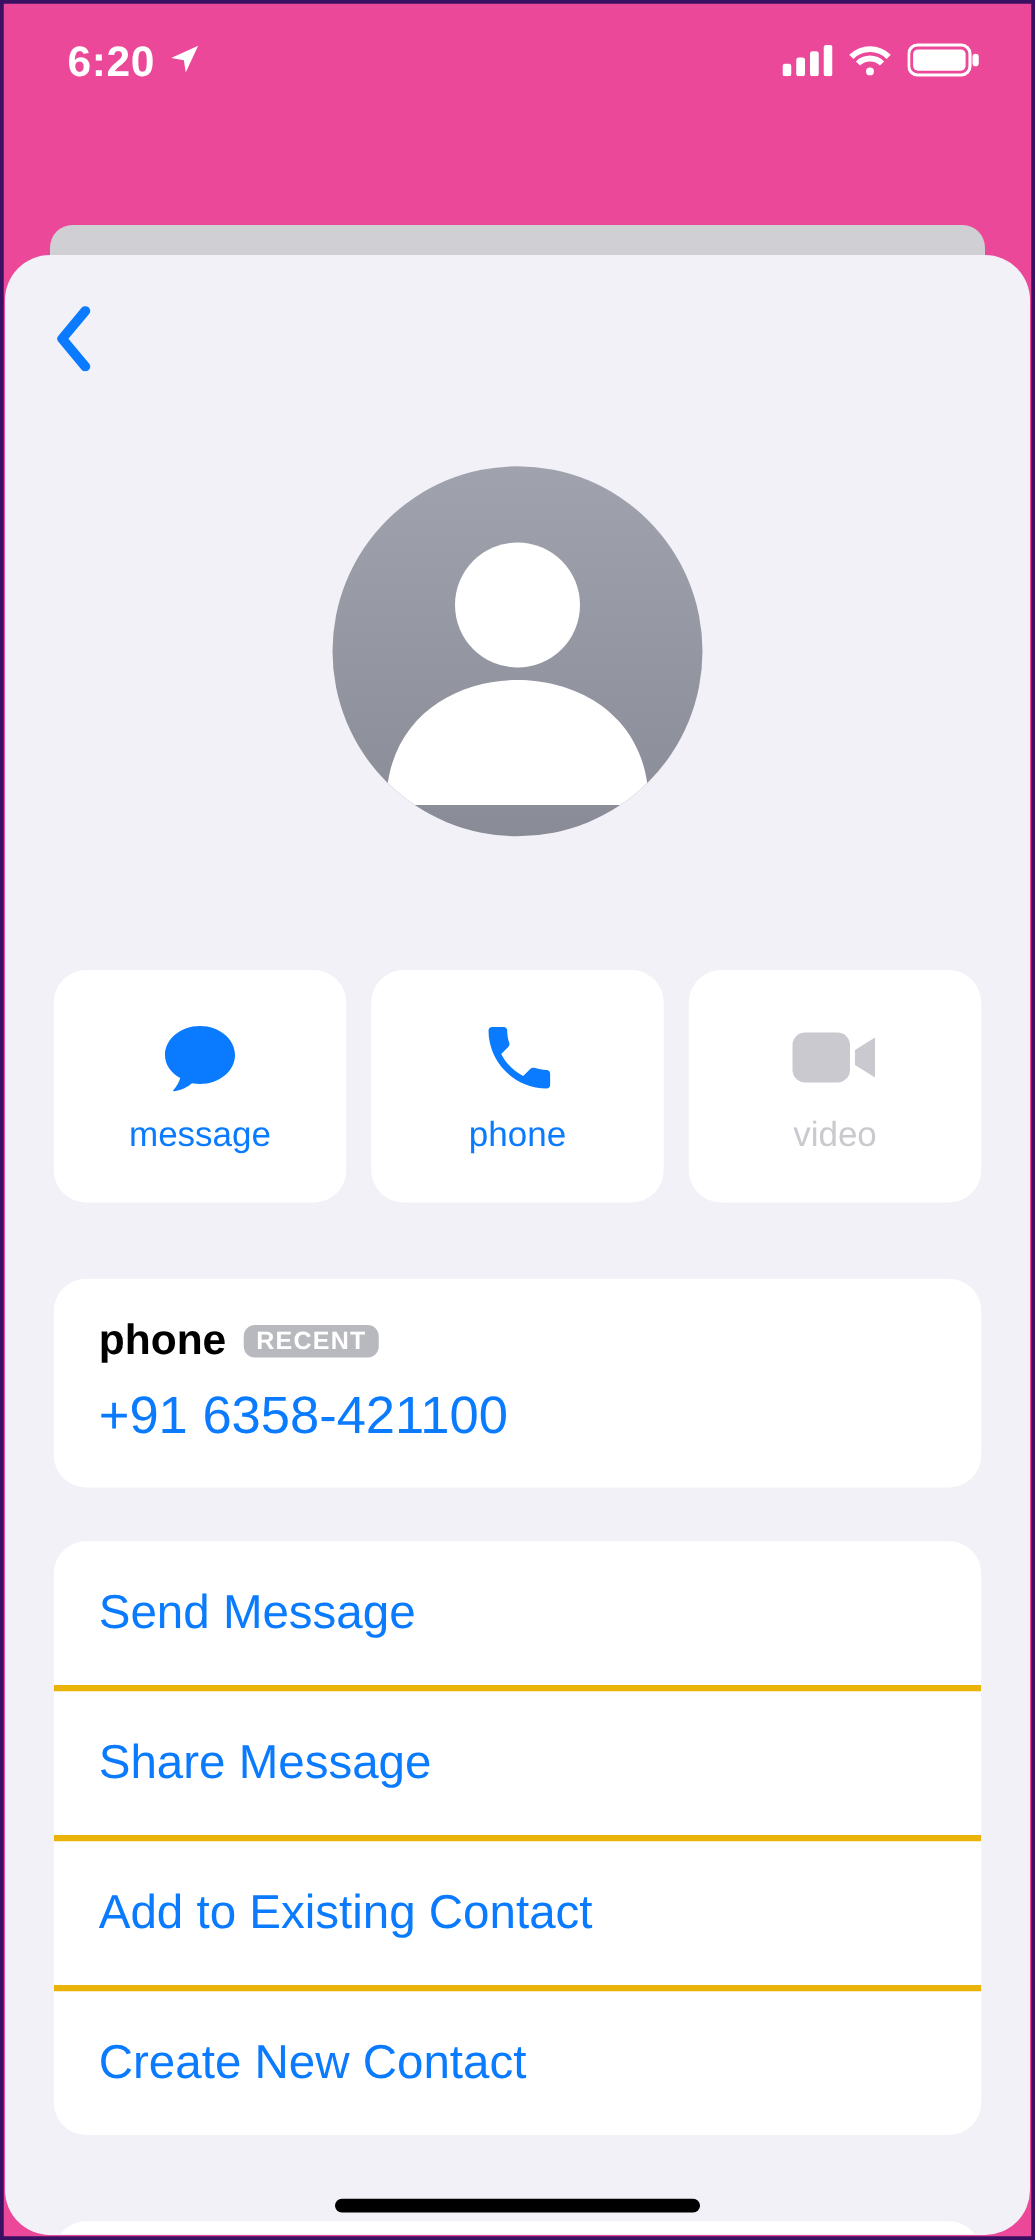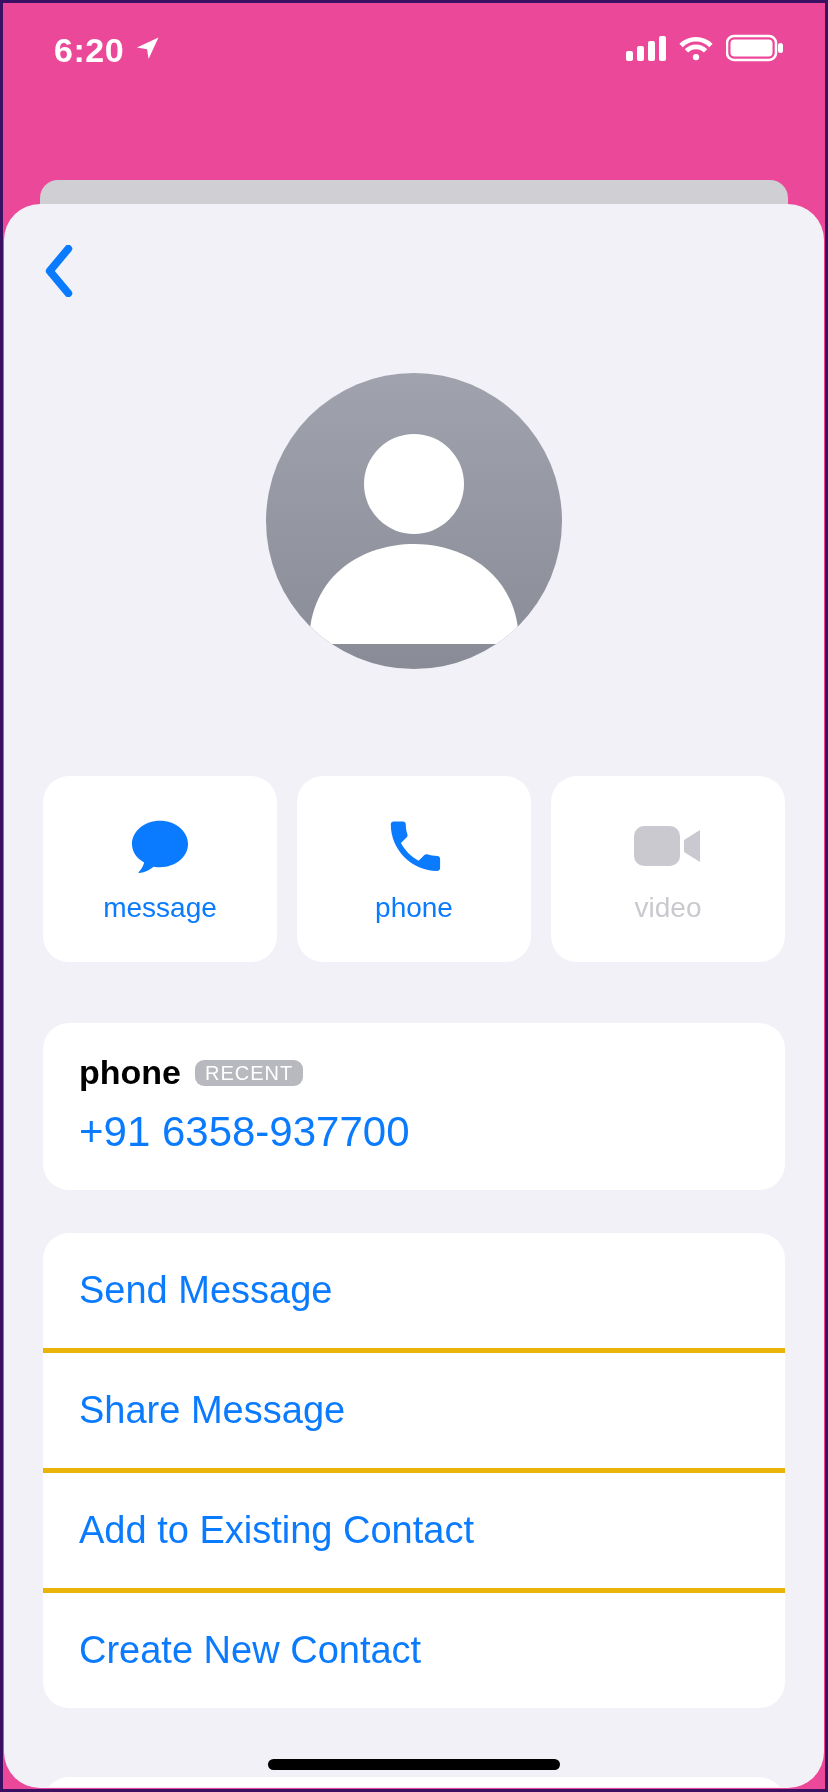--- a/index.html
+++ b/index.html
@@ -161,21 +161,21 @@
     }
     .phone-type {
       font-size: 34px;
       font-weight: 700;
       color: #000;
     }
     .recent-badge {
       background: #b8b8bf;
       color: #fff;
       font-size: 20px;
-      font-weight: 400;
+      font-weight: 700;
       letter-spacing: 1px;
       padding: 3px 10px;
       border-radius: 9px;
       line-height: 1;
     }
     .phone-number {
       margin-top: 16px;
       font-size: 42px;
       font-weight: 400;
       color: #0a7bff;
@@ -322,21 +322,21 @@
           </span>
           <span class="label">video</span>
         </div>
       </div>
 
       <div class="phone-card">
         <div class="phone-label-row">
           <span class="phone-type">phone</span>
           <span class="recent-badge">RECENT</span>
         </div>
-        <div class="phone-number">+91 6358-937700</div>
+        <div class="phone-number">+91 6358-421100</div>
       </div>
 
       <div class="options-card">
         <div class="option-row">Send Message</div>
         <div class="option-row">Share Message</div>
         <div class="option-row">Add to Existing Contact</div>
         <div class="option-row">Create New Contact</div>
       </div>
 
       <div class="block-card">

